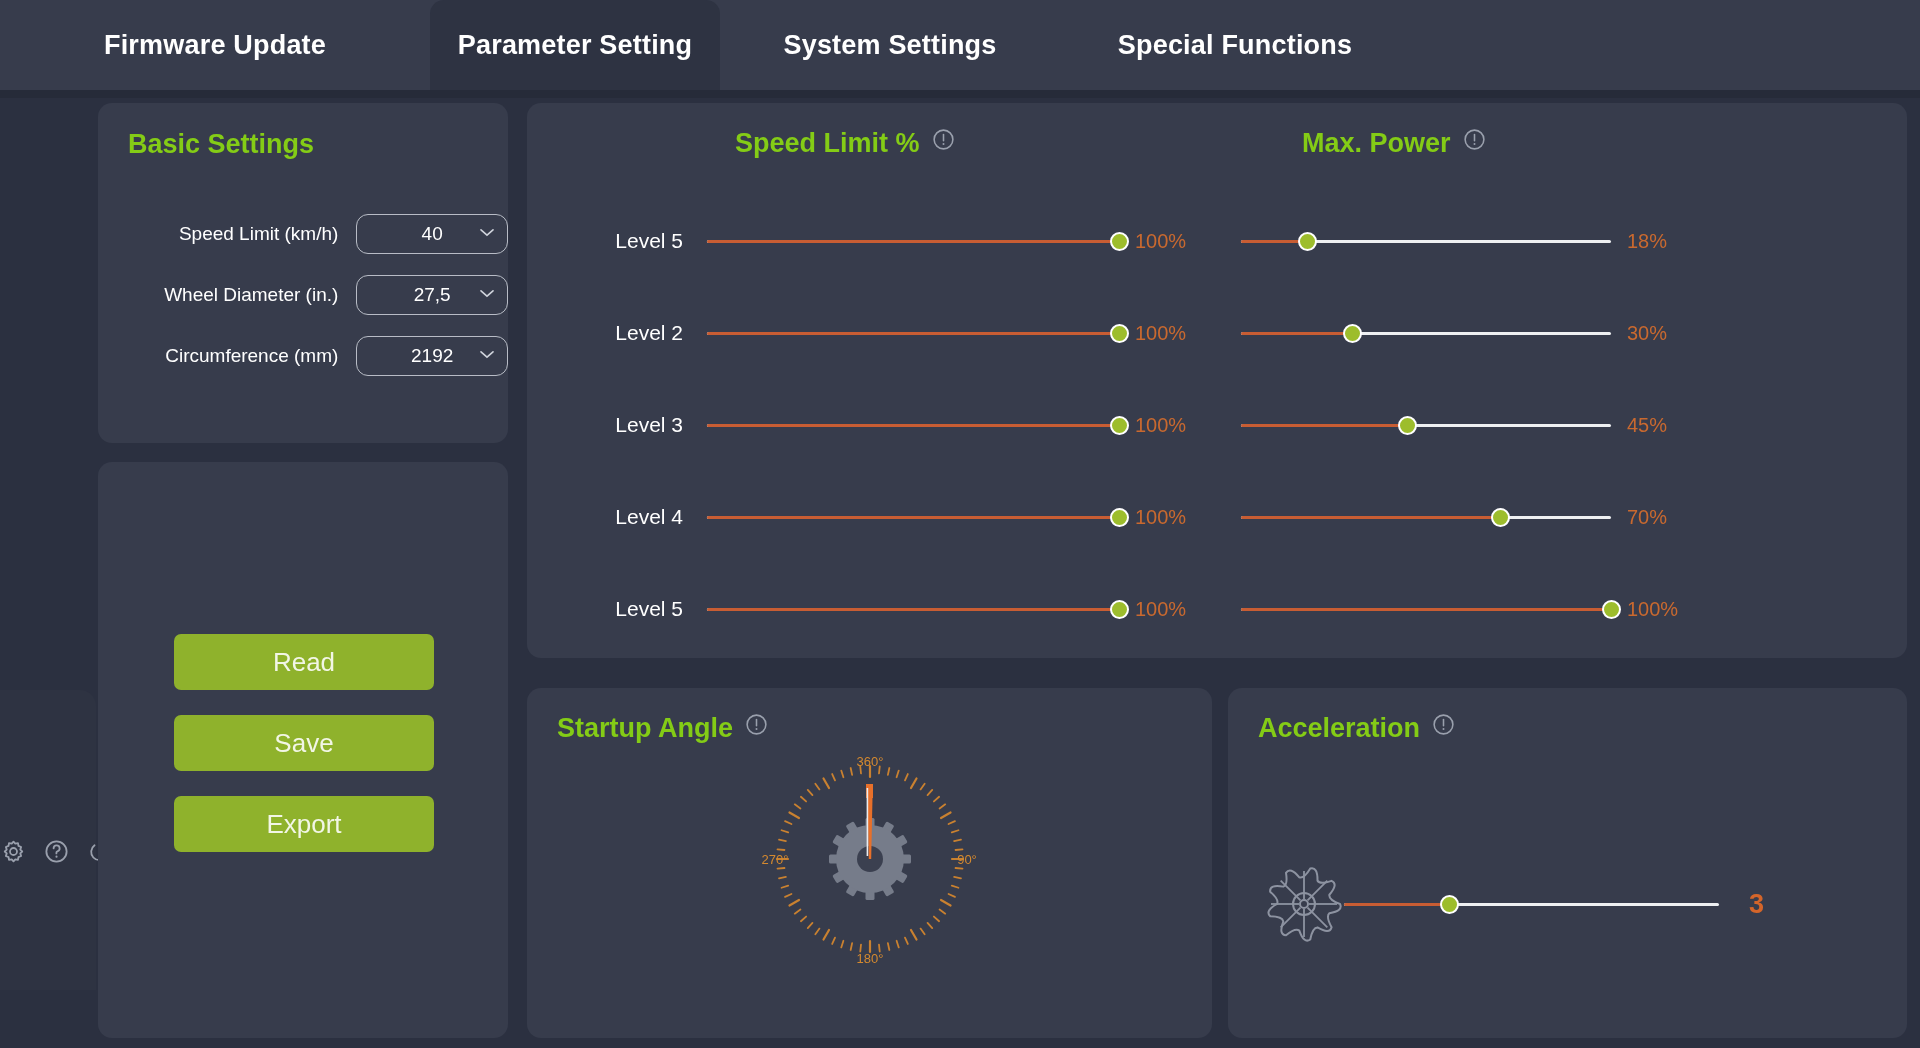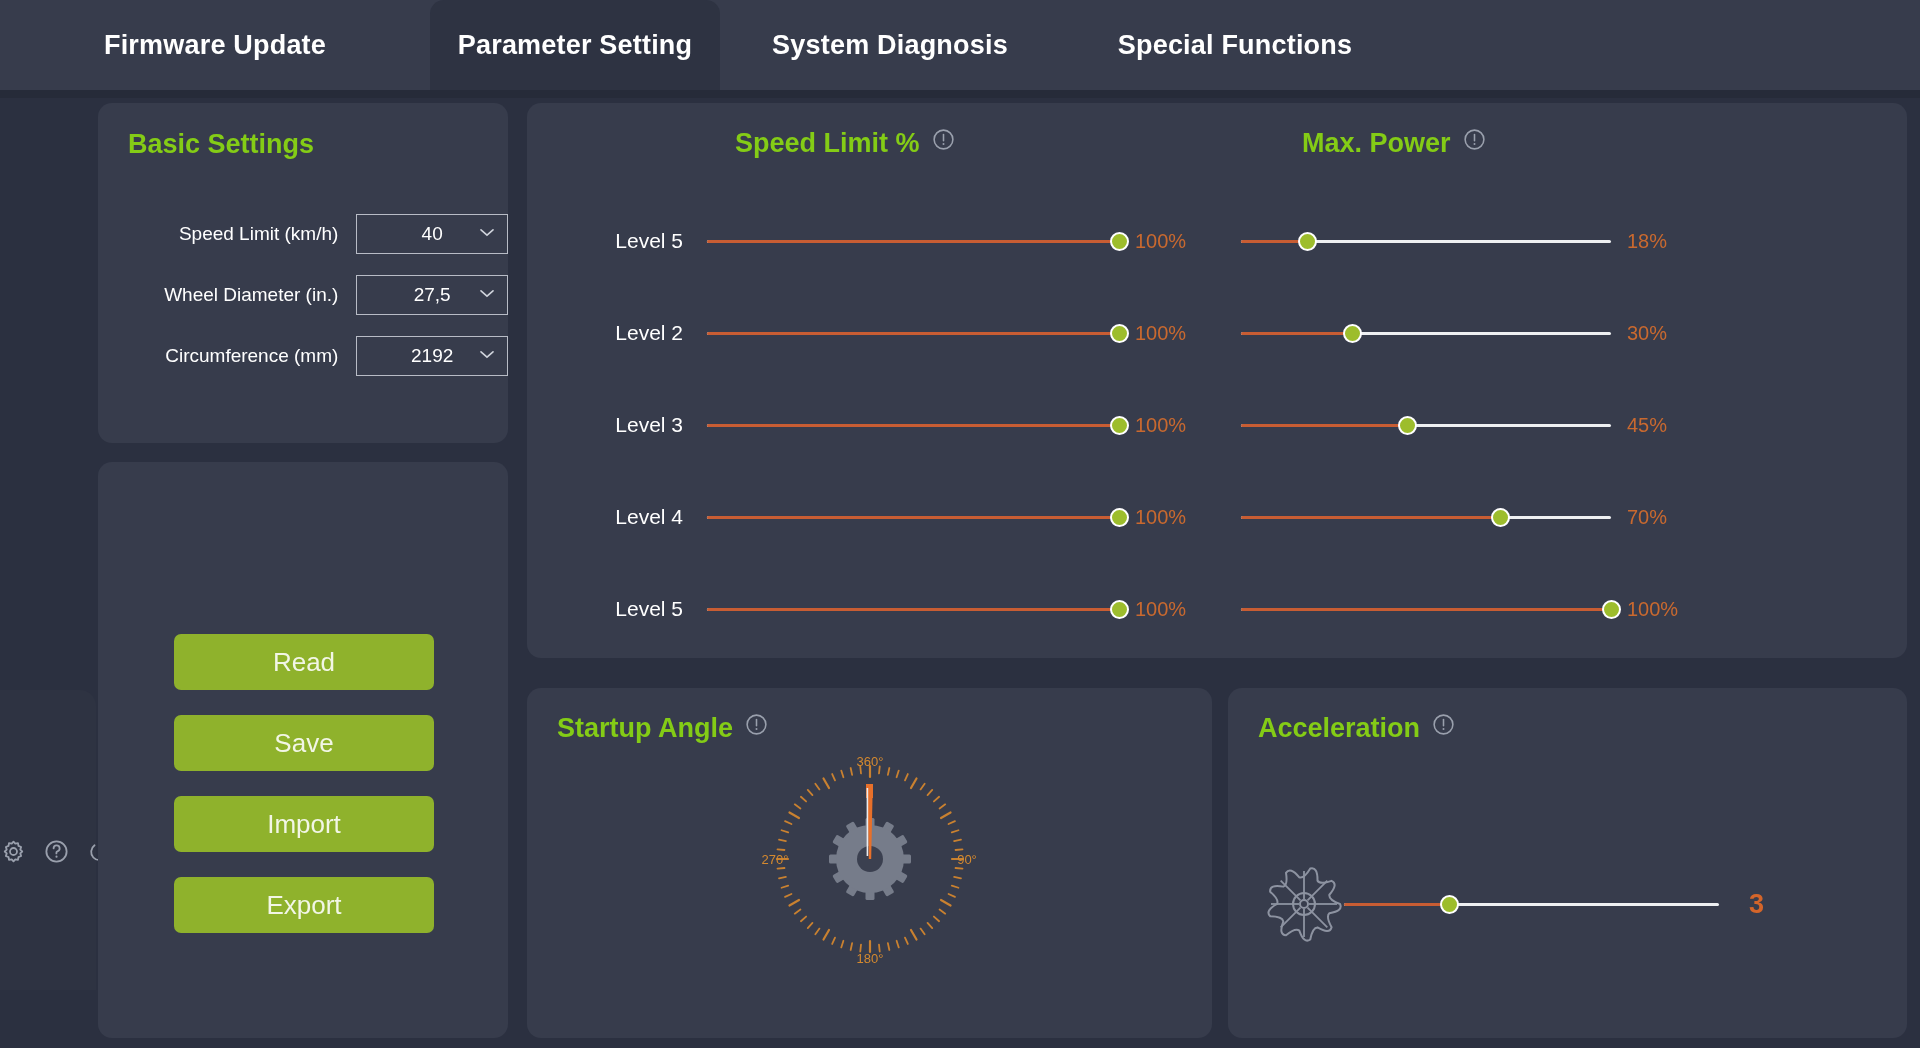--- a/index.html
+++ b/index.html
@@ -123,21 +123,21 @@
     color: #ffffff;
     font-size: 19px;
     width: 260px;
     text-align: right;
     padding-right: 18px;
   }
   .select-box {
     position: relative;
     width: 162px; height: 40px;
     border: 1px solid #b8bcc6;
-    border-radius: 0;
+    border-radius: 12px;
     display: flex; align-items: center; justify-content: center;
     cursor: pointer;
     text-align: right;
   }
   .select-value { color: #ffffff; font-size: 19px; }
   .chev {
     position: absolute; right: 13px; top: 50%;
     transform: translateY(-60%);
   }
 
@@ -248,21 +248,21 @@
 <div class="app">
 
   <div class="tabbar">
     <div class="tab t0">
       <span>Firmware Update</span>
     </div>
     <div class="tab t1 active">
       <span>Parameter Setting</span>
     </div>
     <div class="tab t3">
-      <span>System Diagnosis</span>
+      <span>System Settings</span>
     </div>
     <div class="tab t4">
       <span>Special Functions</span>
     </div>
   </div>
   <div class="tabbar-underline"></div>
 
   <div class="rail">
     <div class="rail-icon">
       <svg width="27" height="27" viewBox="0 0 24 24" fill="none" stroke="#9aa0ad" stroke-width="1.6">
@@ -343,21 +343,20 @@
         </div>
       </div>
 
     </div>
   </div>
 
   <div class="panel" id="panel-actions">
     <div class="btn-col">
       <button class="btn">Read</button>
       <button class="btn">Save</button>
-      <button class="btn">Import</button>
       <button class="btn">Export</button>
     </div>
   </div>
 
   <div class="panel" id="panel-sliders">
     <div class="slider-heads">
       <div class="panel-title head-speed">
         <span>Speed Limit %</span>
         <span class="info-icon">
           <svg width="25" height="25" viewBox="0 0 24 24" fill="none" stroke="#9aa0ad" stroke-width="1.5">

